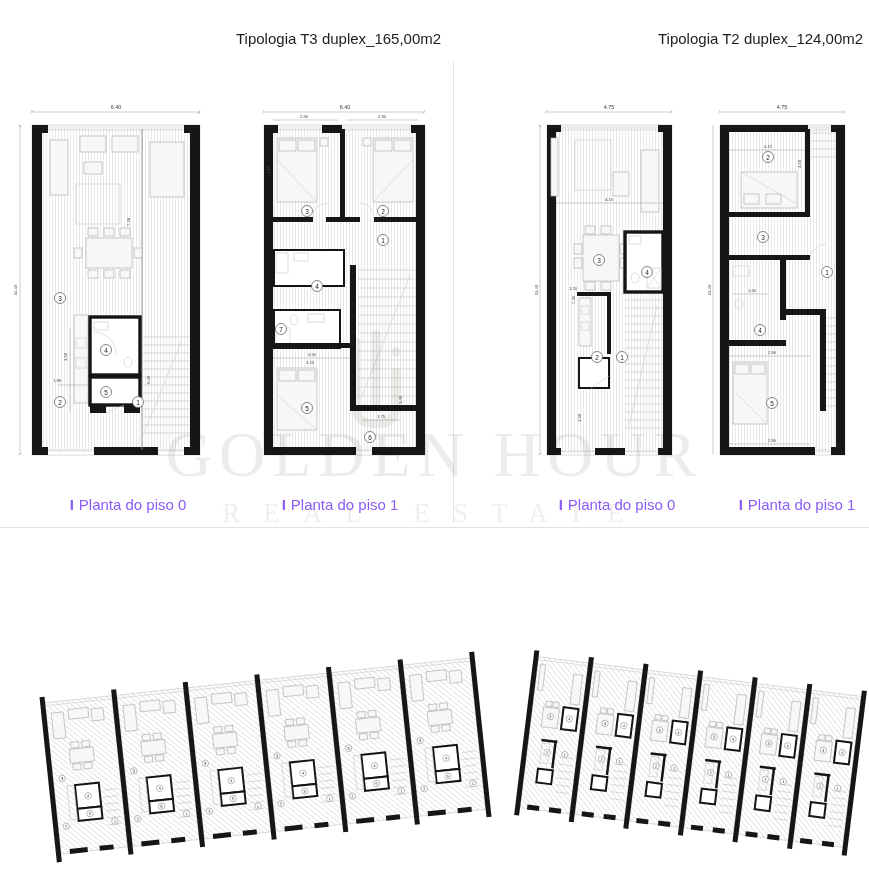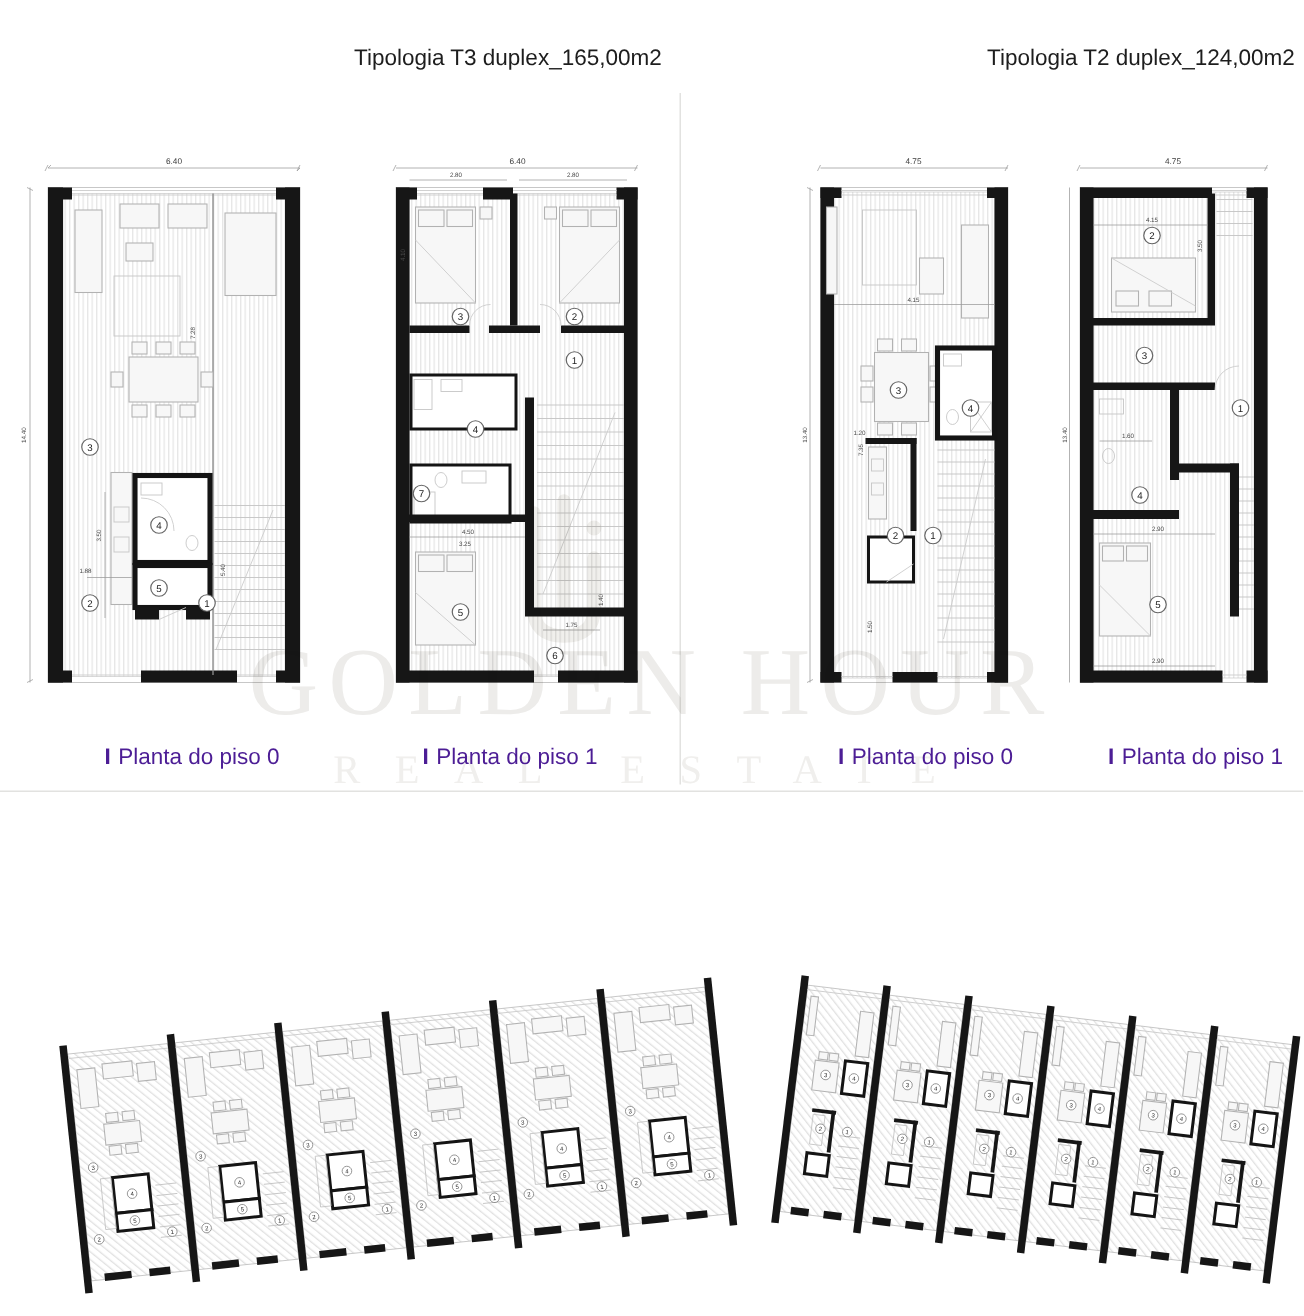--- a/index.html
+++ b/index.html
@@ -1,19 +1,19 @@
 <!DOCTYPE html>
 <html><head>
 <meta charset="utf-8">
 <style>
   html,body{margin:0;padding:0;background:#fff;}
   .canvas{position:relative;width:869px;height:877px;background:#fff;overflow:hidden;
           font-family:"Liberation Sans",sans-serif;color:#1a1a1a;}
   .title{position:absolute;font-size:15px;color:#1d1d1d;white-space:nowrap;z-index:4;}
-  .plan-label{position:absolute;font-size:15px;color:#4c1d95;white-space:nowrap;z-index:4;text-align:center;width:160px;}
+  .plan-label{position:absolute;font-size:15px;color:#8b5cf6;white-space:nowrap;z-index:4;text-align:center;width:160px;}
   .plan-label b{font-weight:bold;margin-right:5px;}
   .divider-v{position:absolute;left:453px;top:62px;width:1px;height:461px;background:#e2e2e0;z-index:1;}
   .divider-h{position:absolute;left:0;top:527px;width:869px;height:1px;background:#e2e2e0;z-index:1;}
   .plan{position:absolute;z-index:2;}
   .wm{position:absolute;z-index:3;pointer-events:none;mix-blend-mode:multiply;
       font-family:"Liberation Serif",serif;color:#edecea;white-space:nowrap;}
   .wm1{left:0;width:869px;text-align:center;top:418px;font-size:64px;letter-spacing:7px;}
   .wm2{left:0;width:869px;text-align:center;top:498px;font-size:27px;letter-spacing:23px;color:#f0efed;}
   .wm-mark{position:absolute;left:342px;top:328px;z-index:3;mix-blend-mode:multiply;pointer-events:none;}
   .cluster{position:absolute;z-index:2;}

